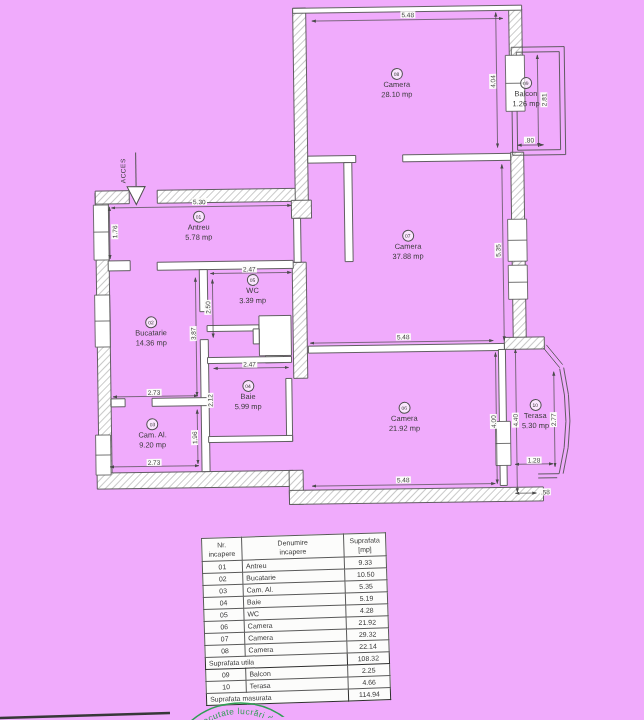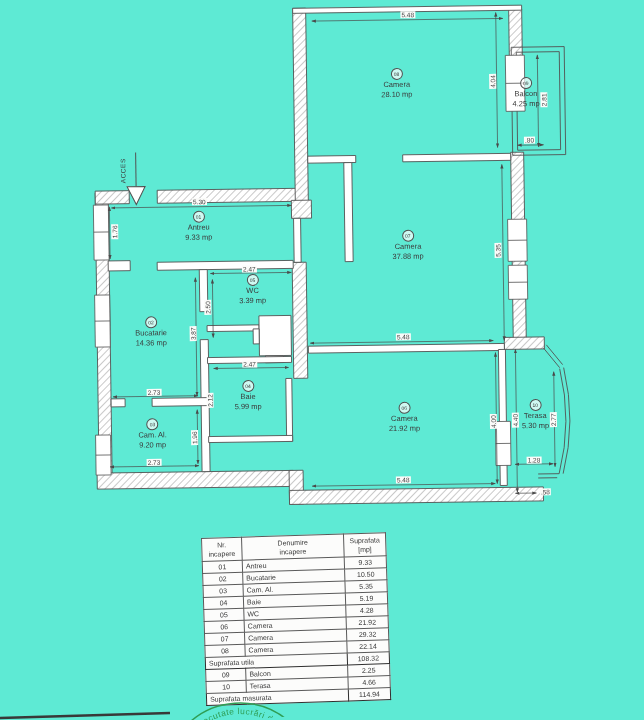--- a/index.html
+++ b/index.html
@@ -1,17 +1,17 @@
 <!DOCTYPE html>
 <html><head>
 <meta charset="utf-8">
 <style>
   html,body{margin:0;padding:0;}
   body{width:644px;height:720px;background:#fbfbf9;font-family:"Liberation Sans",sans-serif;overflow:hidden;position:relative;}
-  .page{position:absolute;left:0;top:0;width:644px;height:720px;background:#5eead4;overflow:hidden;}
+  .page{position:absolute;left:0;top:0;width:644px;height:720px;background:#f0abfc;overflow:hidden;}
   .plan{position:absolute;left:0;top:0;width:644px;height:535px;transform:rotate(-0.8deg);transform-origin:320px 250px;}
   .walls{position:absolute;left:0;top:0;}
   .room{position:absolute;transform:translateX(-50%);display:flex;flex-direction:column;align-items:center;text-align:center;color:#3b3b3b;line-height:9.5px;font-size:7.5px;white-space:nowrap;}
   .rnum{display:inline-block;width:10px;height:10px;border:1px solid #4e4e4e;border-radius:50%;font-size:5px;line-height:10px;text-align:center;background:rgba(255,255,255,.7);margin-bottom:0px;}
   .dim{position:absolute;transform:translate(-50%,-50%);font-size:6.5px;color:#3d3d3d;background:#fbfbf9;padding:0 1px;white-space:nowrap;line-height:7px;}
   .dim.v{transform:translate(-50%,-50%) rotate(-90deg);}
   .acces{position:absolute;left:124px;top:168px;transform:translate(-50%,-50%) rotate(-90deg);font-size:6.5px;letter-spacing:.5px;color:#3d3d3d;}
   .tablewrap{position:absolute;left:201px;top:538px;transform:rotate(-1.8deg);transform-origin:top left;}
   table{border-collapse:collapse;font-size:7px;color:#383838;background:#fcfcfb;}
   th,td{border:1px solid #5a5a5a;}
@@ -143,26 +143,26 @@
     <span class="acces">ACCES</span>
 
     <div class="room" style="left:399px;top:69px">
       <span class="rnum">08</span>
       <span>Camera</span>
       <span>28.10 mp</span>
     </div>
     <div class="room" style="left:528px;top:80px">
       <span class="rnum">09</span>
       <span>Balcon</span>
-      <span>4.25 mp</span>
+      <span>1.26 mp</span>
     </div>
     <div class="room" style="left:199px;top:209px">
       <span class="rnum">01</span>
       <span>Antreu</span>
-      <span>9.33 mp</span>
+      <span>5.78 mp</span>
     </div>
     <div class="room" style="left:408px;top:231px">
       <span class="rnum">07</span>
       <span>Camera</span>
       <span>37.88 mp</span>
     </div>
     <div class="room" style="left:252px;top:273px">
       <span class="rnum">05</span>
       <span>WC</span>
       <span>3.39 mp</span>

